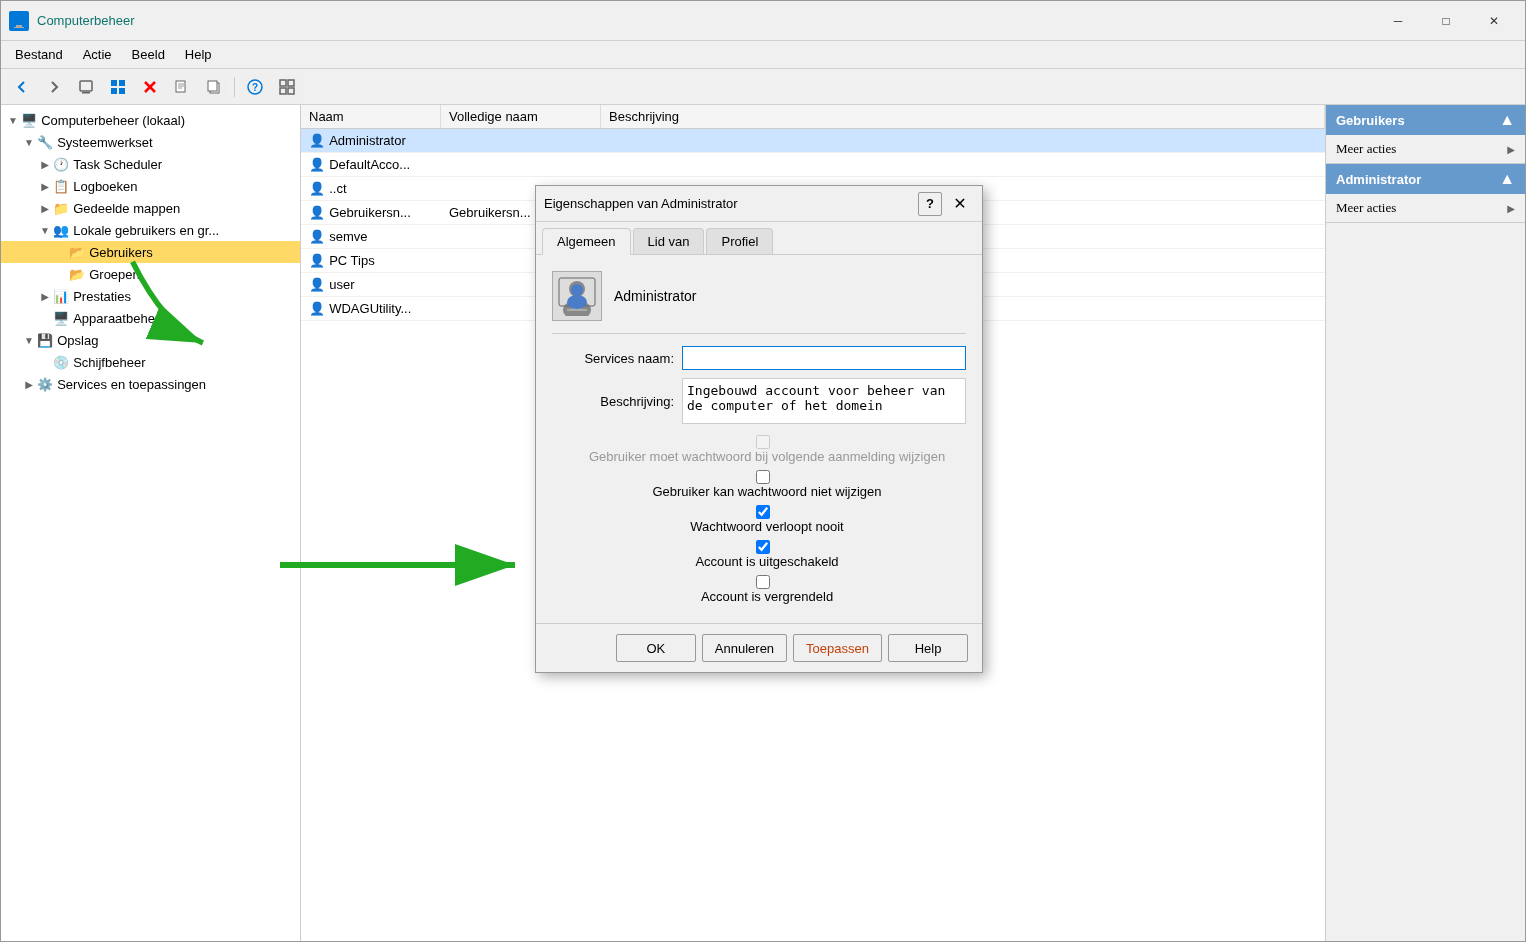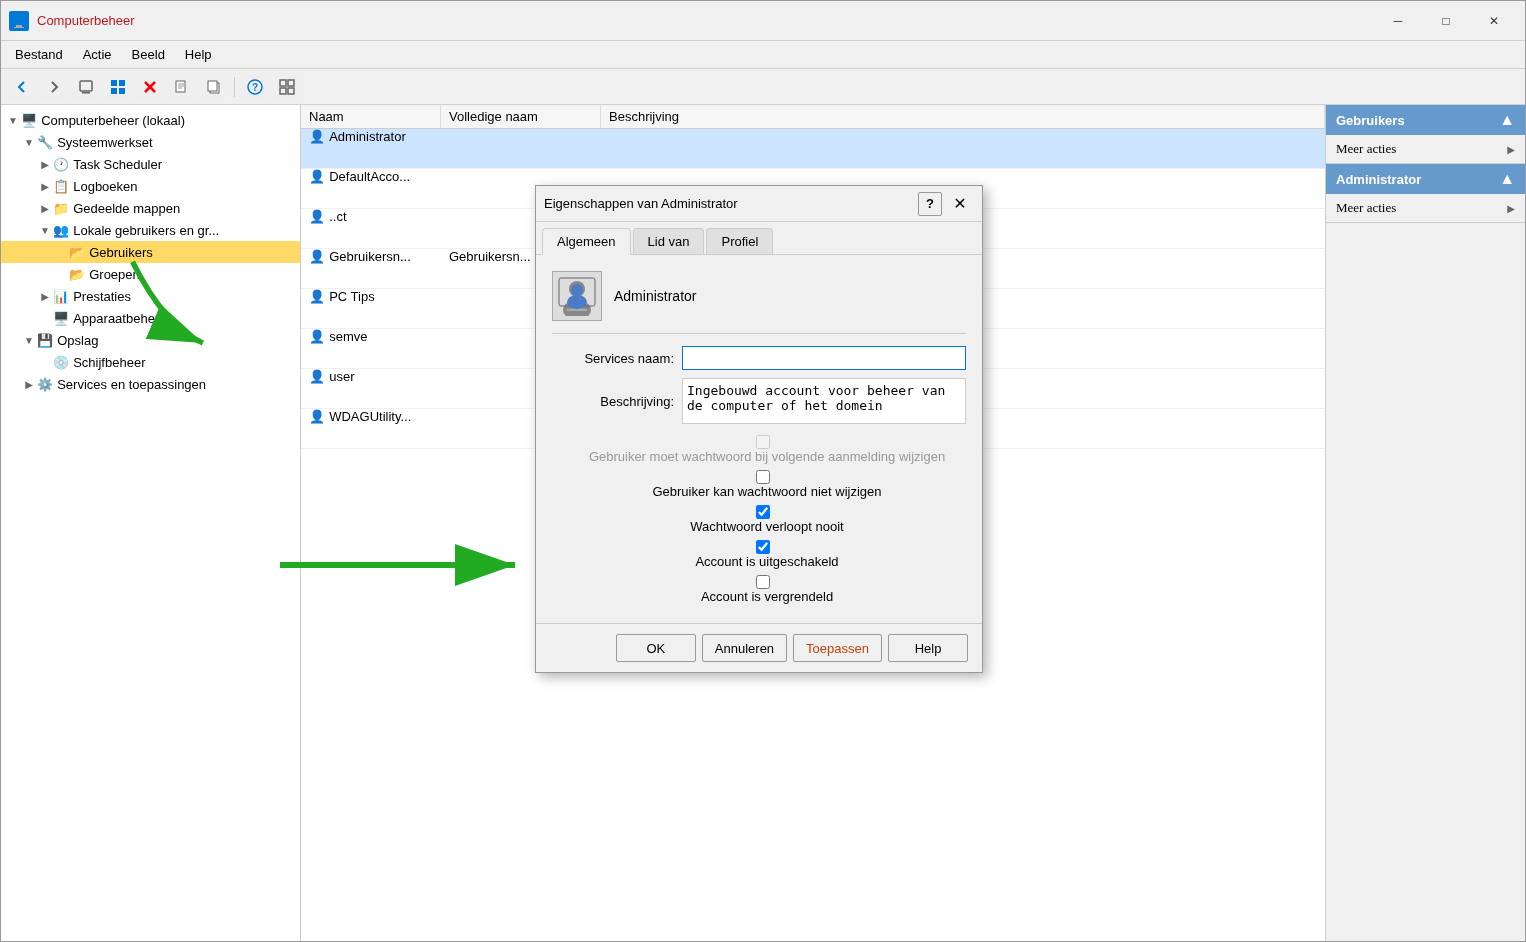--- a/index.html
+++ b/index.html
@@ -36,21 +36,21 @@
       height: 20px;
       margin-right: 8px;
       background: #0078d7;
       border-radius: 2px;
       display: flex; align-items: center; justify-content: center;
       color: white; font-size: 10px; font-weight: bold;
     }
     .title-bar-text {
       flex: 1;
       font-size: 13px;
-      color: #b91c1c;
+      color: #0f766e;
     }
     .title-bar-controls {
       display: flex; gap: 2px;
     }
     .title-btn {
       width: 46px; height: 32px;
       display: flex; align-items: center; justify-content: center;
       cursor: pointer; font-size: 12px; color: #333;
       background: transparent;
       border: none;
@@ -147,22 +147,22 @@
       height: 100%;
       display: flex; align-items: center;
       cursor: pointer;
     }
     .col-naam { width: 140px; }
     .col-volledig { width: 160px; }
     .col-beschrijving { flex: 1; }
 
     .list-row {
       display: flex;
-      align-items: flex-start;
-      height: 40px;
+      align-items: center;
+      height: 24px;
       border-bottom: 1px solid #f0f0f0;
       cursor: pointer;
     }
     .list-row.selected { background: #cce4ff; }
     .list-cell {
       padding: 0 8px;
       font-size: 13px;
       overflow: hidden;
       text-overflow: ellipsis;
       white-space: nowrap;
@@ -560,28 +560,28 @@
       </div>
       <div class="list-row">
         <div class="list-cell col-naam">
           <span style="font-size:13px;margin-right:4px;">👤</span><span>Gebruikersn...</span>
         </div>
         <div class="list-cell col-volledig">Gebruikersn...</div>
         <div class="list-cell col-beschrijving"></div>
       </div>
       <div class="list-row">
         <div class="list-cell col-naam">
-          <span style="font-size:13px;margin-right:4px;">👤</span><span>PC Tips</span>
+          <span style="font-size:13px;margin-right:4px;">👤</span><span>semve</span>
         </div>
         <div class="list-cell col-volledig"></div>
         <div class="list-cell col-beschrijving"></div>
       </div>
       <div class="list-row">
         <div class="list-cell col-naam">
-          <span style="font-size:13px;margin-right:4px;">👤</span><span>semve</span>
+          <span style="font-size:13px;margin-right:4px;">👤</span><span>PC Tips</span>
         </div>
         <div class="list-cell col-volledig"></div>
         <div class="list-cell col-beschrijving"></div>
       </div>
       <div class="list-row">
         <div class="list-cell col-naam">
           <span style="font-size:13px;margin-right:4px;">👤</span><span>user</span>
         </div>
         <div class="list-cell col-volledig"></div>
         <div class="list-cell col-beschrijving"></div>

